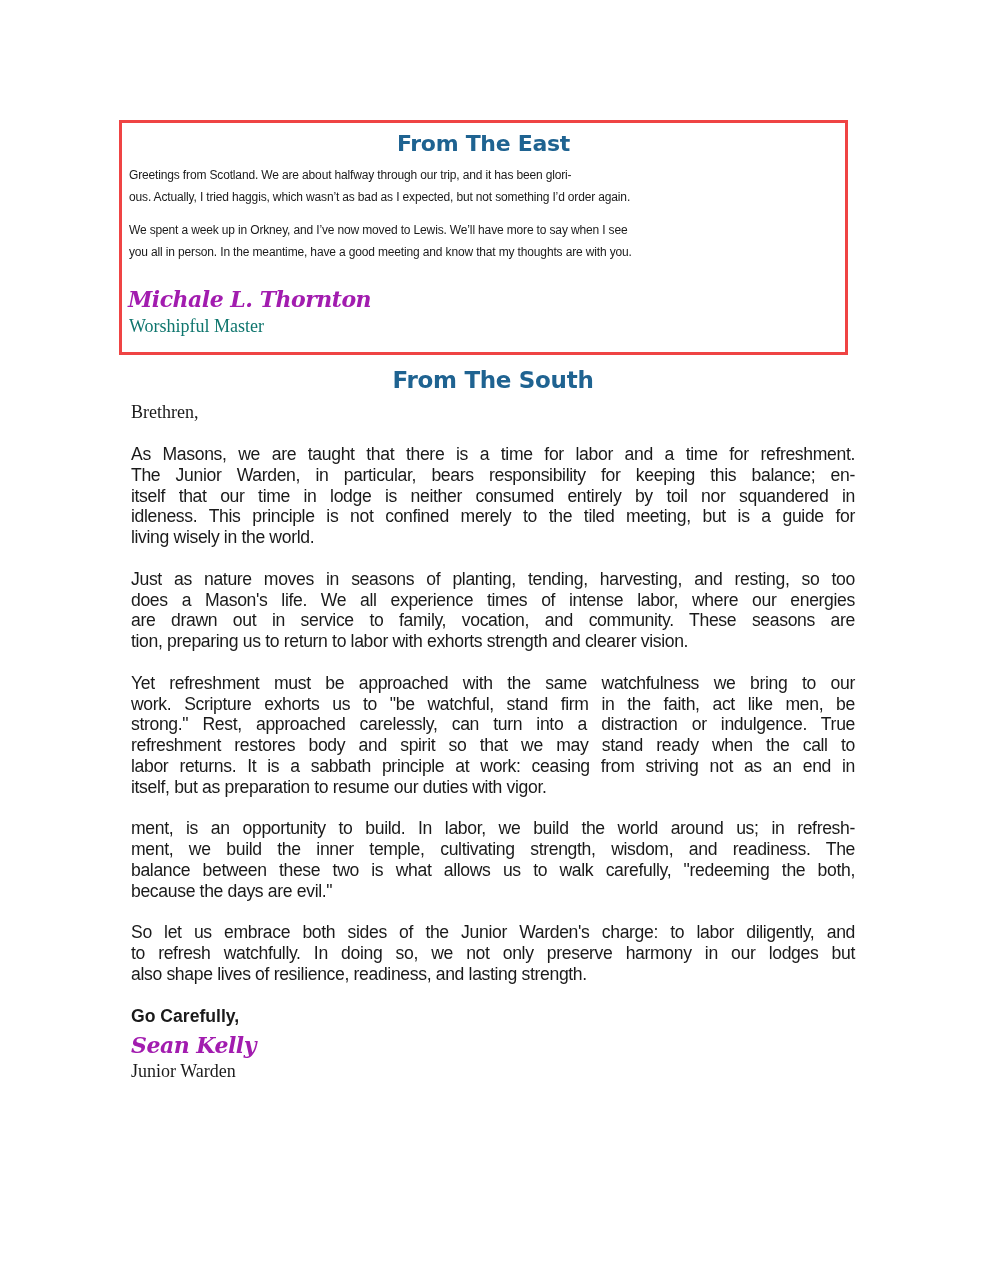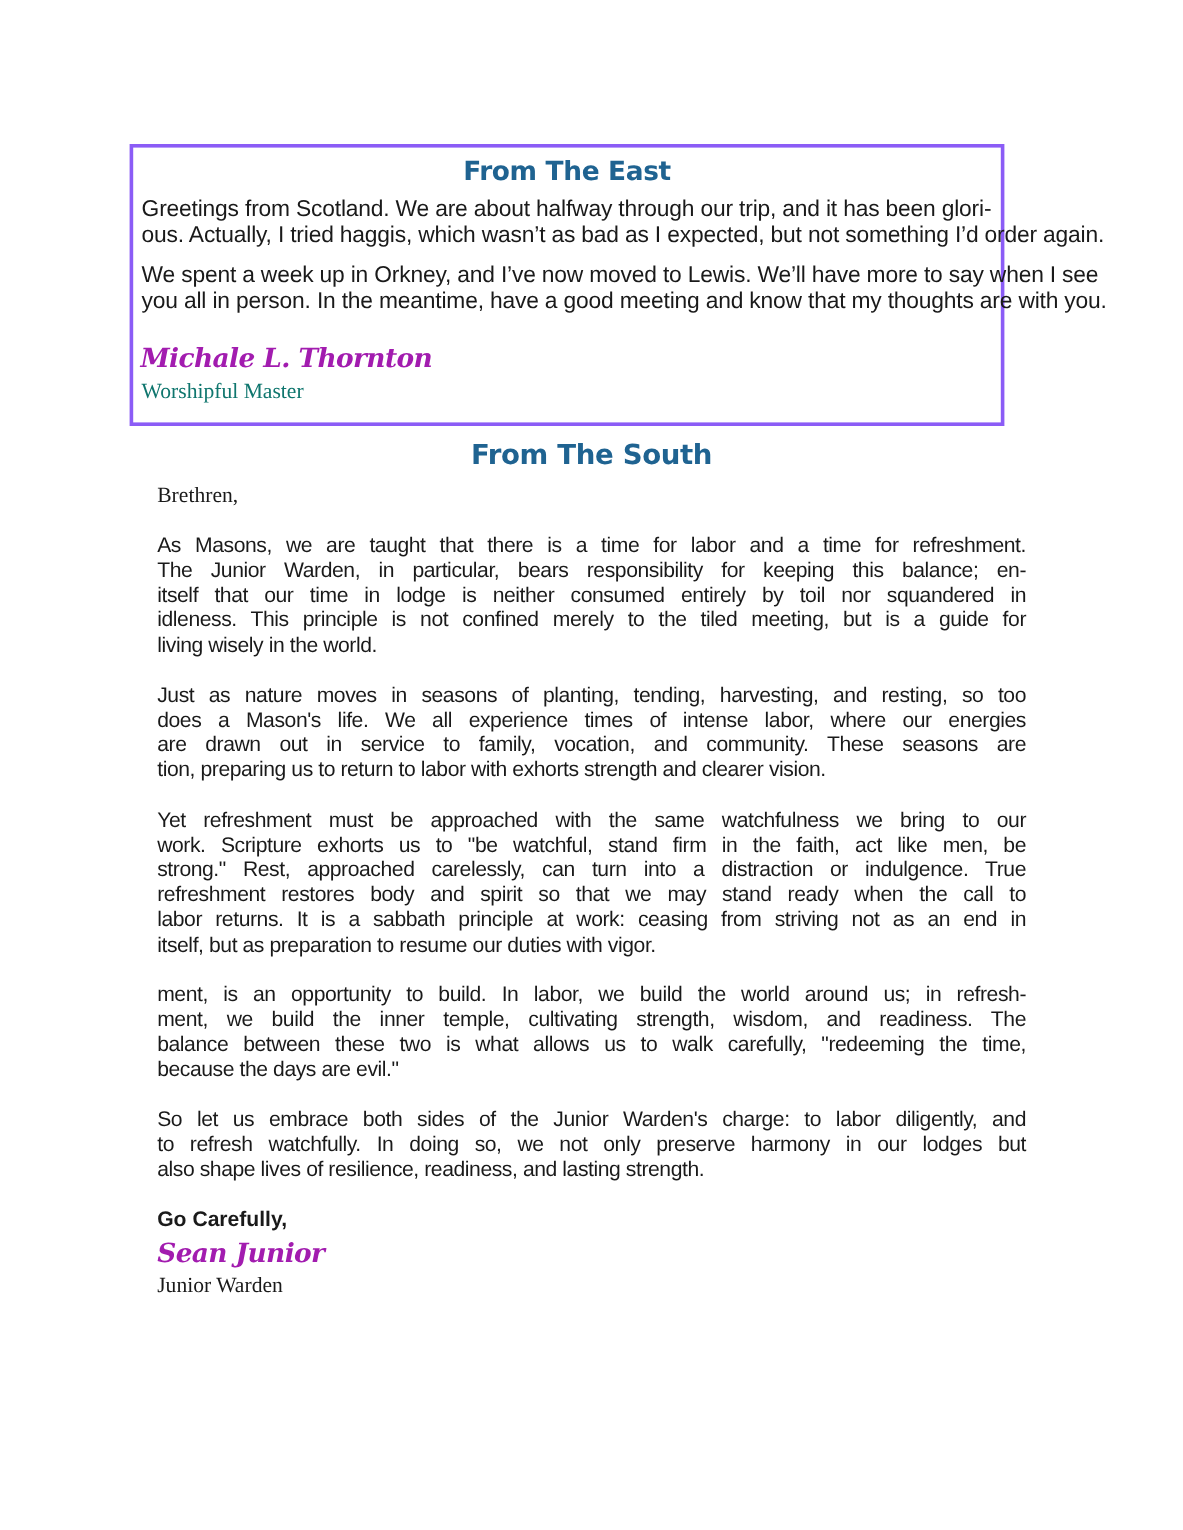--- a/index.html
+++ b/index.html
@@ -9,25 +9,25 @@
     }
     body {
       width: 986px;
       height: 1275px;
       position: relative;
       overflow: hidden;
       color: #1a1a1a;
     }
     .east-box {
       position: absolute;
-      left: 108px;
+      left: 119px;
       top: 120px;
       width: 723px;
       height: 229px;
-      border: 3px solid #8b5cf6;
+      border: 3px solid #ef4444;
       box-sizing: content-box;
       text-decoration: underline;
     }
     .heading {
       font-family: "DejaVu Sans", sans-serif;
       font-weight: bold;
       color: #1f6391;
       text-align: center;
       letter-spacing: -0.3px;
     }
@@ -37,21 +37,21 @@
       right: 0;
       top: 8px;
       font-size: 22px;
       margin: 0;
     }
     .east-text {
       position: absolute;
       left: 7px;
       right: 8px;
       font-family: "Liberation Sans", sans-serif;
-      font-size: 19px;
+      font-size: 12px;
       line-height: 22px;
       color: #1a1a1a;
       margin: 0;
       letter-spacing: -0.15px;
     }
     .east-p1 { top: 41px; }
     .east-p2 { top: 96px; }
     .east-p1 .line, .east-p2 .line { display: block; white-space: nowrap; }
 
     .sig {
@@ -173,26 +173,26 @@
     <span class="ln">work. Scripture exhorts us to "be watchful, stand firm in the faith, act like men, be</span>
     <span class="ln">strong." Rest, approached carelessly, can turn into a distraction or indulgence. True</span>
     <span class="ln">refreshment restores body and spirit so that we may stand ready when the call to</span>
     <span class="ln">labor returns. It is a sabbath principle at work: ceasing from striving not as an end in</span>
     <span class="ln last">itself, but as preparation to resume our duties with vigor.</span>
   </p>
 
   <p class="para">
     <span class="ln">ment, is an opportunity to build. In labor, we build the world around us; in refresh-</span>
     <span class="ln">ment, we build the inner temple, cultivating strength, wisdom, and readiness. The</span>
-    <span class="ln">balance between these two is what allows us to walk carefully, "redeeming the time,</span>
+    <span class="ln">balance between these two is what allows us to walk carefully, "redeeming the both,</span>
     <span class="ln last">because the days are evil."</span>
   </p>
 
   <p class="para">
     <span class="ln">So let us embrace both sides of the Junior Warden's charge: to labor diligently, and</span>
     <span class="ln">to refresh watchfully. In doing so, we not only preserve harmony in our lodges but</span>
     <span class="ln last">also shape lives of resilience, readiness, and lasting strength.</span>
   </p>
 
   <div class="closing">Go Carefully,</div>
-  <div class="sig south-sig">Sean Junior</div>
+  <div class="sig south-sig">Sean Kelly</div>
   <div class="south-title">Junior Warden</div>
 </div>
 
 </body></html>

